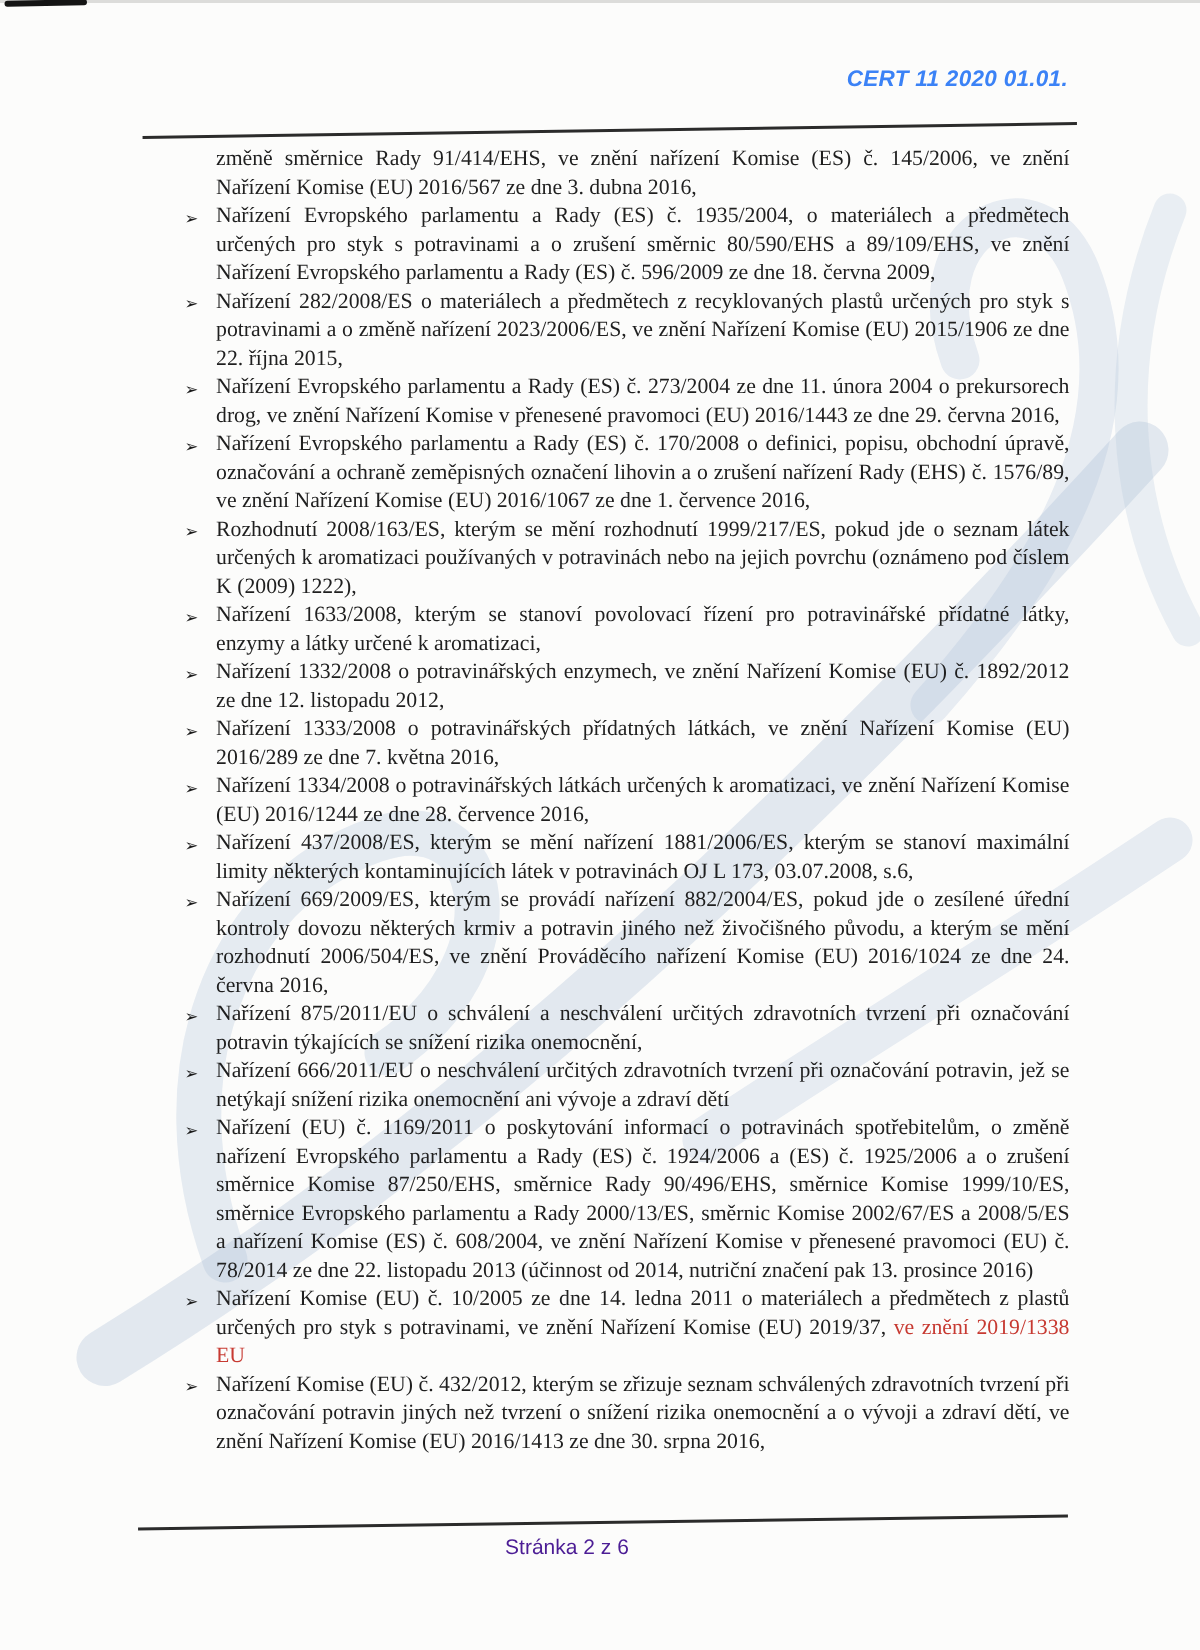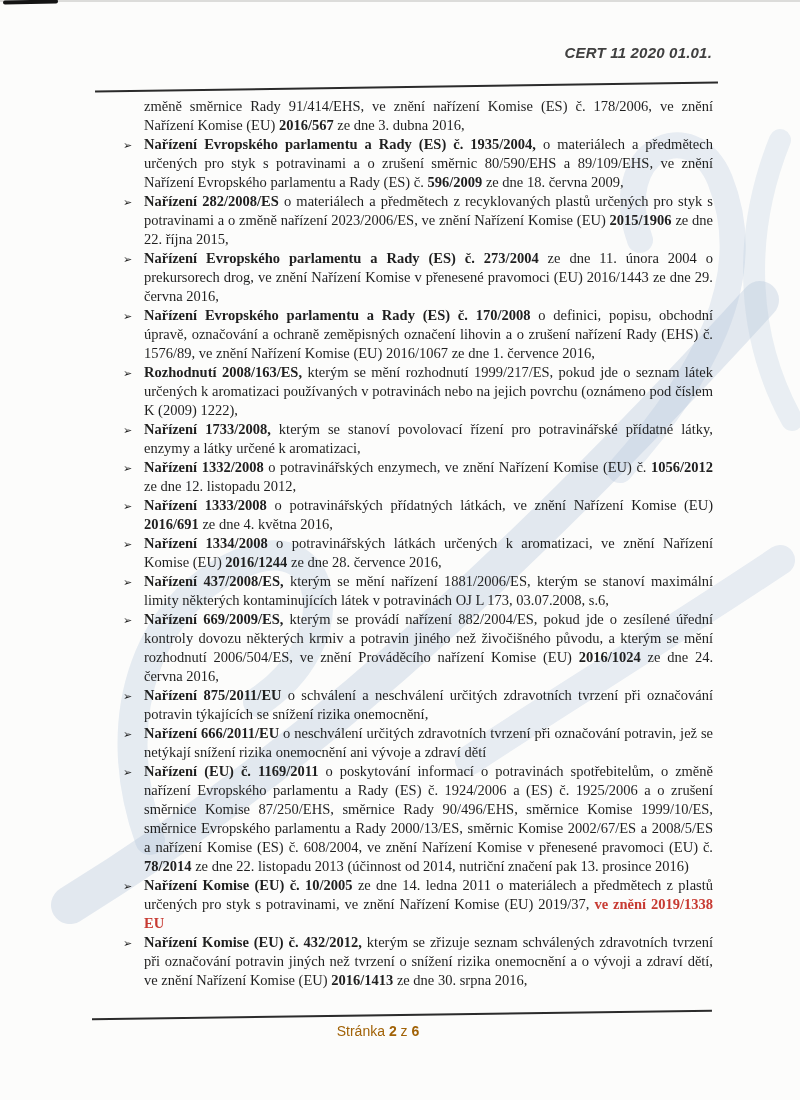--- a/index.html
+++ b/index.html
@@ -21,46 +21,46 @@
     background:#141414;transform:rotate(-1.2deg);border-radius:2px;
   }
   .watermark{
     position:absolute;left:0;top:0;width:800px;height:1100px;
     pointer-events:none;z-index:0;
   }
   .header{
     position:absolute;top:44px;right:88px;z-index:2;
     font-family:"Liberation Sans", sans-serif;
     font-style:italic;font-weight:bold;font-size:15px;
-    color:#404040;letter-spacing:.2px;
+    color:#3b82f6;letter-spacing:.2px;
   }
   .header-rule{
     position:absolute;left:95px;top:86px;width:623px;height:2px;
     background:#2b2b2b;transform:rotate(-0.85deg);z-index:2;
   }
   .content{
     position:absolute;left:123px;top:97px;width:590px;z-index:1;
     font-size:14.5px;line-height:19px;text-align:justify;
   }
   .item{position:relative;padding-left:21px;}
   .item .bullet{
     position:absolute;left:0;top:1px;
     font-family:"DejaVu Sans", sans-serif;
     font-size:11px;color:#1a1a1a;
   }
-  .b{font-weight:bold;}
+  .b{font-weight:normal;}
   .footer-rule{
     position:absolute;left:92px;top:1014px;width:620px;height:2px;
     background:#2b2b2b;transform:rotate(-0.8deg);z-index:2;
   }
   .footer{
     position:absolute;left:0;top:1023px;width:756px;z-index:2;
     text-align:center;
     font-family:"Liberation Sans", sans-serif;
-    font-size:14px;color:#a16207;
+    font-size:14px;color:#4c1d95;
   }
 </style>
 </head>
 <body>
 
 <div class="page">
 
   <div class="top-edge"></div>
   <div class="scan-smudge"></div>
 
@@ -72,29 +72,29 @@
     <path class="wm-stroke" d="M 780 140 C 740 240, 748 340, 792 420" fill="none" stroke="#aabdd8" stroke-width="22" stroke-linecap="round" opacity="0.22"></path>
   </svg>
 
   <div class="header">
     <span>CERT 11 2020 01.01.</span>
   </div>
 
   <div class="header-rule"></div>
 
   <div class="content" id="regulation-list">
-      <div class="item"><span>změně směrnice Rady 91/414/EHS, ve znění nařízení Komise (ES) č. 178/2006, ve znění Nařízení Komise (EU) </span><span class="b">2016/567</span><span> ze dne 3. dubna 2016,</span></div>
+      <div class="item"><span>změně směrnice Rady 91/414/EHS, ve znění nařízení Komise (ES) č. 145/2006, ve znění Nařízení Komise (EU) </span><span class="b">2016/567</span><span> ze dne 3. dubna 2016,</span></div>
       <div class="item"><span class="bullet">➢</span><span class="b">Nařízení Evropského parlamentu a Rady (ES) č. 1935/2004,</span><span> o materiálech a předmětech určených pro styk s potravinami a o zrušení směrnic 80/590/EHS a 89/109/EHS, ve znění Nařízení Evropského parlamentu a Rady (ES) č. </span><span class="b">596/2009</span><span> ze dne 18. června 2009,</span></div>
       <div class="item"><span class="bullet">➢</span><span class="b">Nařízení 282/2008/ES</span><span> o materiálech a předmětech z recyklovaných plastů určených pro styk s potravinami a o změně nařízení 2023/2006/ES, ve znění Nařízení Komise (EU) </span><span class="b">2015/1906</span><span> ze dne 22. října 2015,</span></div>
       <div class="item"><span class="bullet">➢</span><span class="b">Nařízení Evropského parlamentu a Rady (ES) č. 273/2004</span><span> ze dne 11. února 2004 o prekursorech drog, ve znění Nařízení Komise v přenesené pravomoci (EU) 2016/1443 ze dne 29. června 2016,</span></div>
       <div class="item"><span class="bullet">➢</span><span class="b">Nařízení Evropského parlamentu a Rady (ES) č. 170/2008</span><span> o definici, popisu, obchodní úpravě, označování a ochraně zeměpisných označení lihovin a o zrušení nařízení Rady (EHS) č. 1576/89, ve znění Nařízení Komise (EU) 2016/1067 ze dne 1. července 2016,</span></div>
       <div class="item"><span class="bullet">➢</span><span class="b">Rozhodnutí 2008/163/ES,</span><span> kterým se mění rozhodnutí 1999/217/ES, pokud jde o seznam látek určených k aromatizaci používaných v potravinách nebo na jejich povrchu (oznámeno pod číslem K (2009) 1222),</span></div>
-      <div class="item"><span class="bullet">➢</span><span class="b">Nařízení 1733/2008,</span><span> kterým se stanoví povolovací řízení pro potravinářské přídatné látky, enzymy a látky určené k aromatizaci,</span></div>
-      <div class="item"><span class="bullet">➢</span><span class="b">Nařízení 1332/2008</span><span> o potravinářských enzymech, ve znění Nařízení Komise (EU) č. </span><span class="b">1056/2012</span><span> ze dne 12. listopadu 2012,</span></div>
-      <div class="item"><span class="bullet">➢</span><span class="b">Nařízení 1333/2008</span><span> o potravinářských přídatných látkách, ve znění Nařízení Komise (EU) </span><span class="b">2016/691</span><span> ze dne 4. května 2016,</span></div>
+      <div class="item"><span class="bullet">➢</span><span class="b">Nařízení 1633/2008,</span><span> kterým se stanoví povolovací řízení pro potravinářské přídatné látky, enzymy a látky určené k aromatizaci,</span></div>
+      <div class="item"><span class="bullet">➢</span><span class="b">Nařízení 1332/2008</span><span> o potravinářských enzymech, ve znění Nařízení Komise (EU) č. </span><span class="b">1892/2012</span><span> ze dne 12. listopadu 2012,</span></div>
+      <div class="item"><span class="bullet">➢</span><span class="b">Nařízení 1333/2008</span><span> o potravinářských přídatných látkách, ve znění Nařízení Komise (EU) </span><span class="b">2016/289</span><span> ze dne 7. května 2016,</span></div>
       <div class="item"><span class="bullet">➢</span><span class="b">Nařízení 1334/2008</span><span> o potravinářských látkách určených k aromatizaci, ve znění Nařízení Komise (EU) </span><span class="b">2016/1244</span><span> ze dne 28. července 2016,</span></div>
       <div class="item"><span class="bullet">➢</span><span class="b">Nařízení 437/2008/ES,</span><span> kterým se mění nařízení 1881/2006/ES, kterým se stanoví maximální limity některých kontaminujících látek v potravinách OJ L 173, 03.07.2008, s.6,</span></div>
       <div class="item"><span class="bullet">➢</span><span class="b">Nařízení 669/2009/ES,</span><span> kterým se provádí nařízení 882/2004/ES, pokud jde o zesílené úřední kontroly dovozu některých krmiv a potravin jiného než živočišného původu, a kterým se mění rozhodnutí 2006/504/ES, ve znění Prováděcího nařízení Komise (EU) </span><span class="b">2016/1024</span><span> ze dne 24. června 2016,</span></div>
       <div class="item"><span class="bullet">➢</span><span class="b">Nařízení 875/2011/EU</span><span> o schválení a neschválení určitých zdravotních tvrzení při označování potravin týkajících se snížení rizika onemocnění,</span></div>
       <div class="item"><span class="bullet">➢</span><span class="b">Nařízení 666/2011/EU</span><span> o neschválení určitých zdravotních tvrzení při označování potravin, jež se netýkají snížení rizika onemocnění ani vývoje a zdraví dětí</span></div>
       <div class="item"><span class="bullet">➢</span><span class="b">Nařízení (EU) č. 1169/2011</span><span>  o poskytování informací o potravinách spotřebitelům, o změně nařízení Evropského parlamentu a Rady (ES) č. 1924/2006 a (ES) č. 1925/2006 a o zrušení směrnice Komise 87/250/EHS, směrnice Rady 90/496/EHS, směrnice Komise 1999/10/ES, směrnice Evropského parlamentu a Rady 2000/13/ES, směrnic Komise 2002/67/ES a 2008/5/ES a nařízení Komise (ES) č. 608/2004, ve znění Nařízení Komise v přenesené pravomoci (EU) č. </span><span class="b">78/2014</span><span> ze dne 22. listopadu 2013 (účinnost od 2014, nutriční značení pak 13. prosince 2016)</span></div>
       <div class="item"><span class="bullet">➢</span><span class="b">Nařízení Komise (EU) č. 10/2005</span><span> ze dne 14. ledna 2011 o materiálech a předmětech z plastů určených pro styk s potravinami, ve znění Nařízení Komise (EU) 2019/37, </span><span class="b red" style="color: rgb(199, 58, 50);">ve znění 2019/1338 EU</span></div>
       <div class="item"><span class="bullet">➢</span><span class="b">Nařízení Komise (EU) č. 432/2012,</span><span> kterým se zřizuje seznam schválených zdravotních tvrzení při označování potravin jiných než tvrzení o snížení rizika onemocnění a o vývoji a zdraví dětí, ve znění Nařízení Komise (EU) </span><span class="b">2016/1413</span><span> ze dne 30. srpna 2016,</span></div>
     </div>
 

